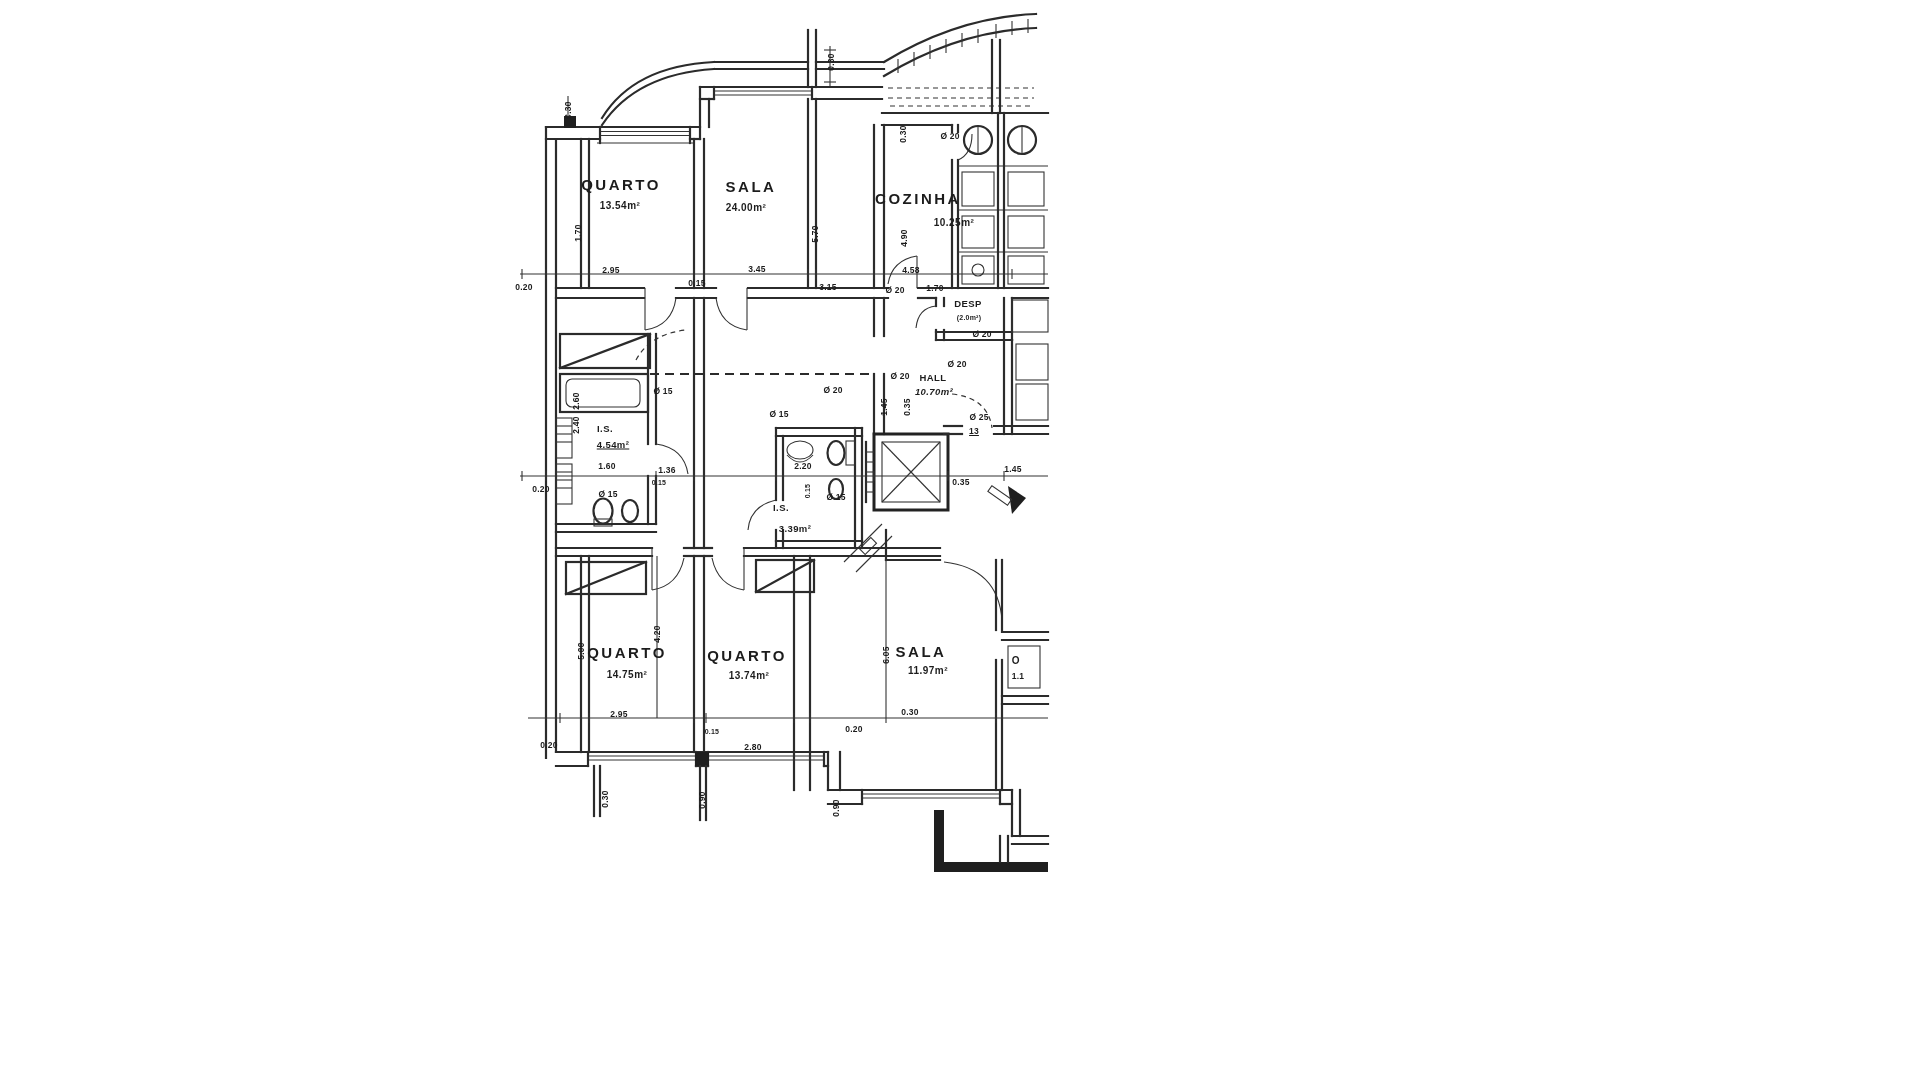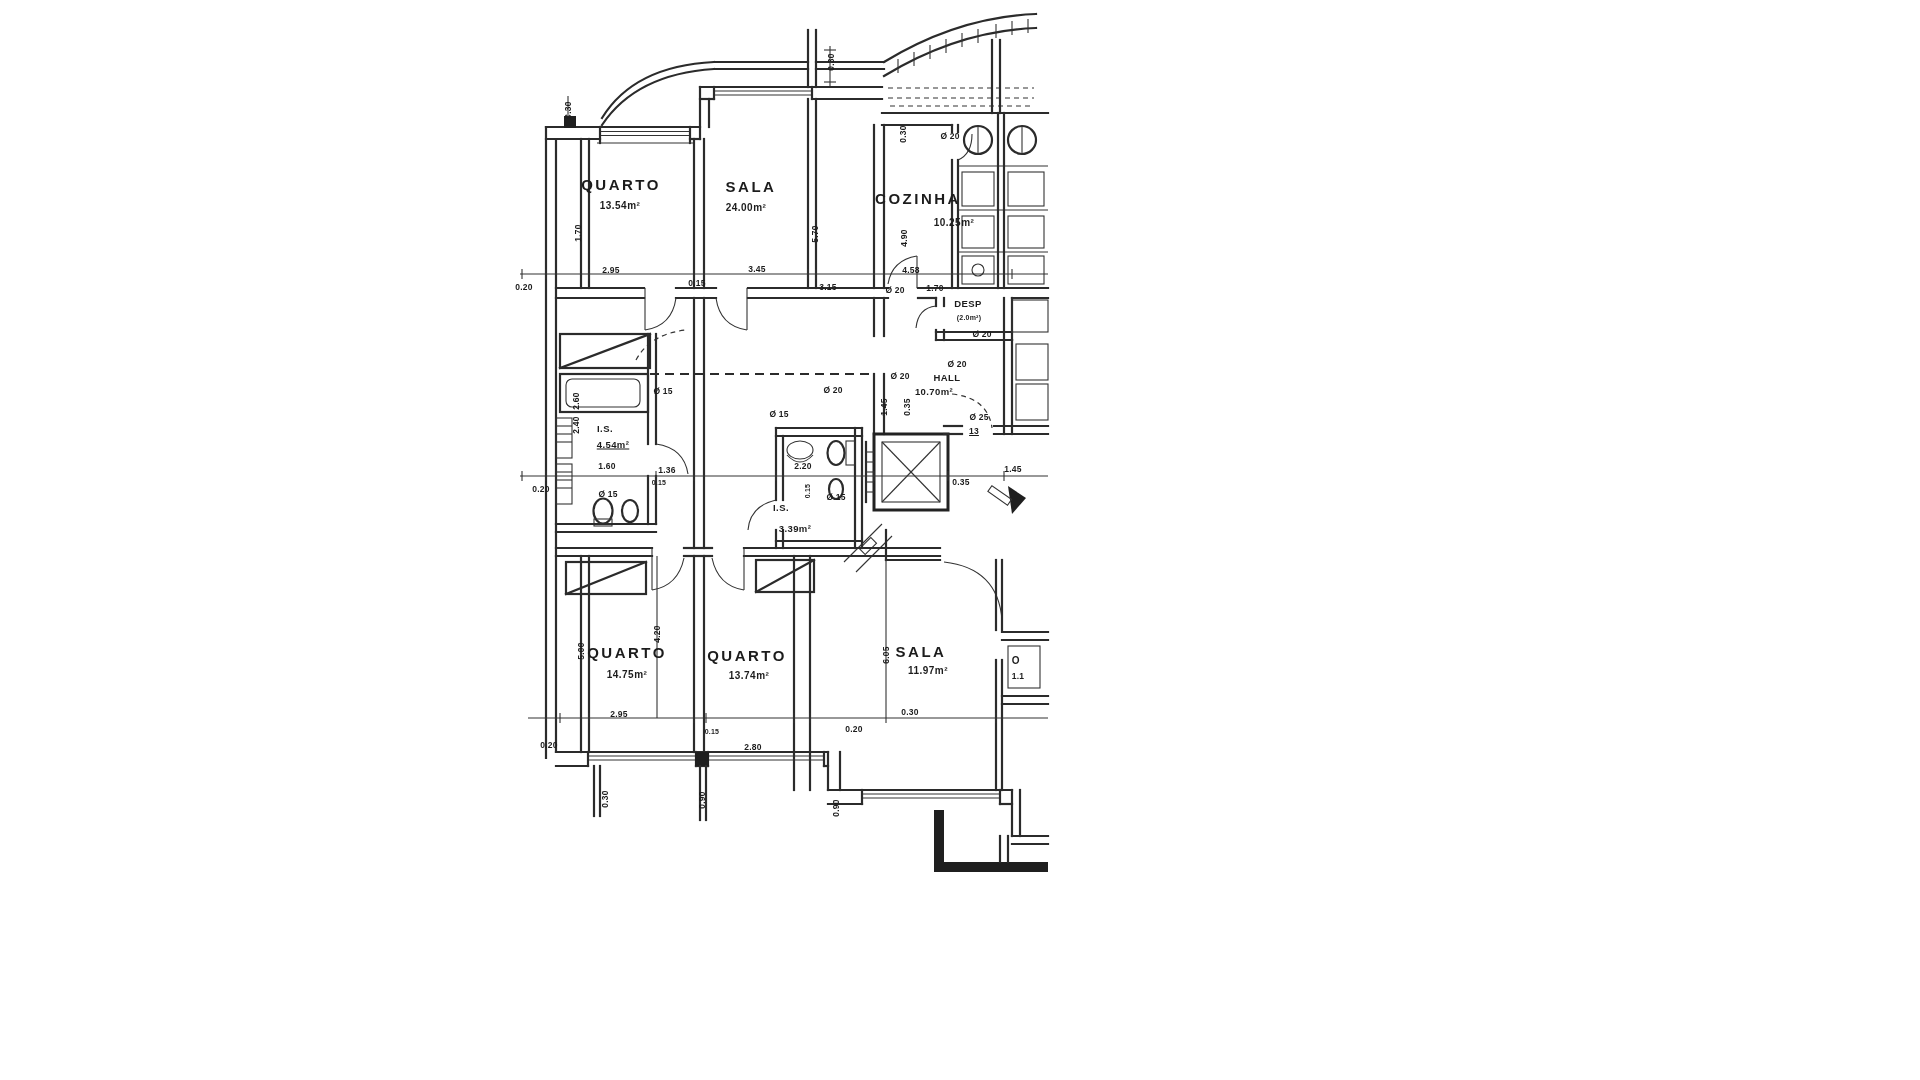--- a/index.html
+++ b/index.html
@@ -350,22 +350,22 @@
 <div id="labels">
       <span class="room" style="left: 621px; top: 184px;">QUARTO</span>
       <span class="area" style="left: 620px; top: 205px;">13.54m²</span>
       <span class="room" style="left: 751px; top: 186px;">SALA</span>
       <span class="area" style="left: 746px; top: 207px;">24.00m²</span>
       <span class="room" style="left: 918px; top: 198px;">COZINHA</span>
       <span class="area" style="left: 954px; top: 214px; margin-top: 8px;">10.25m²</span>
       <span class="small" style="left: 968px; top: 303px;">DESP</span>
       <span class="tiny" style="left: 969px; top: 317px;">(2.0m²)</span>
       <span class="dim" style="left: 900px; top: 376px;">Ø 20</span>
-      <span class="small" style="left: 933px; top: 377px; margin-left: 14px;">HALL</span>
-      <span class="small" style="left: 934px; top: 391px;">10.70m²</span>
+      <span class="small" style="left: 933px; top: 377px;">HALL</span>
+      <span class="small" style="left: 934px; top: 391px; font-style: italic;">10.70m²</span>
       <span class="small" style="left: 605px; top: 428px;">I.S.</span>
       <span class="small" style="left: 613px; top: 444px; text-decoration: underline;">4.54m²</span>
       <span class="small" style="left: 781px; top: 507px;">I.S.</span>
       <span class="small" style="left: 795px; top: 528px;">3.39m²</span>
       <span class="room" style="left: 627px; top: 652px;">QUARTO</span>
       <span class="area" style="left: 627px; top: 674px;">14.75m²</span>
       <span class="room" style="left: 747px; top: 655px;">QUARTO</span>
       <span class="area" style="left: 749px; top: 675px;">13.74m²</span>
       <span class="room" style="left: 921px; top: 651px;">SALA</span>
       <span class="area" style="left: 928px; top: 670px;">11.97m²</span>

